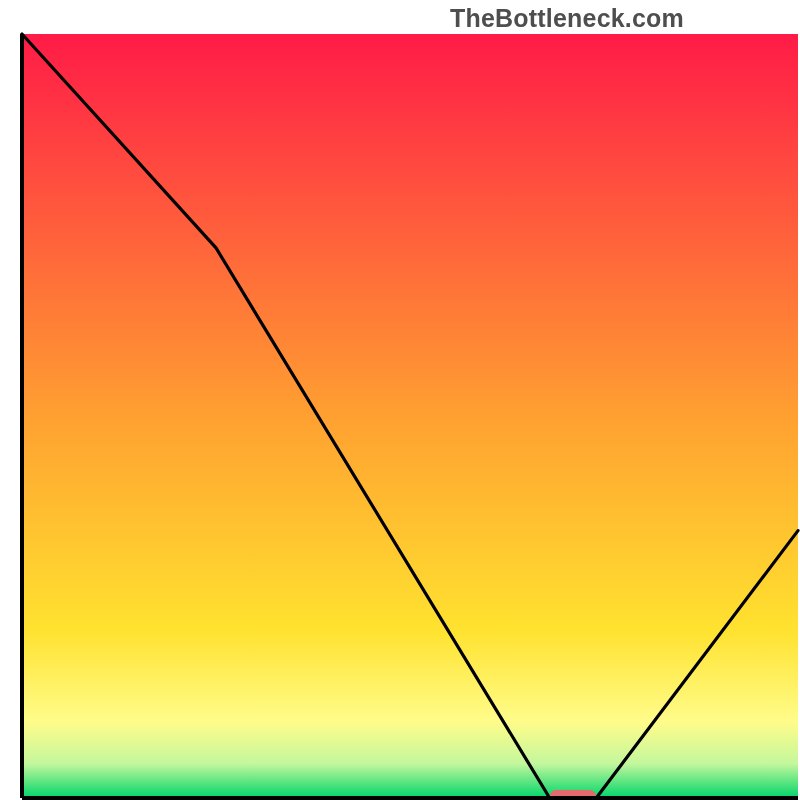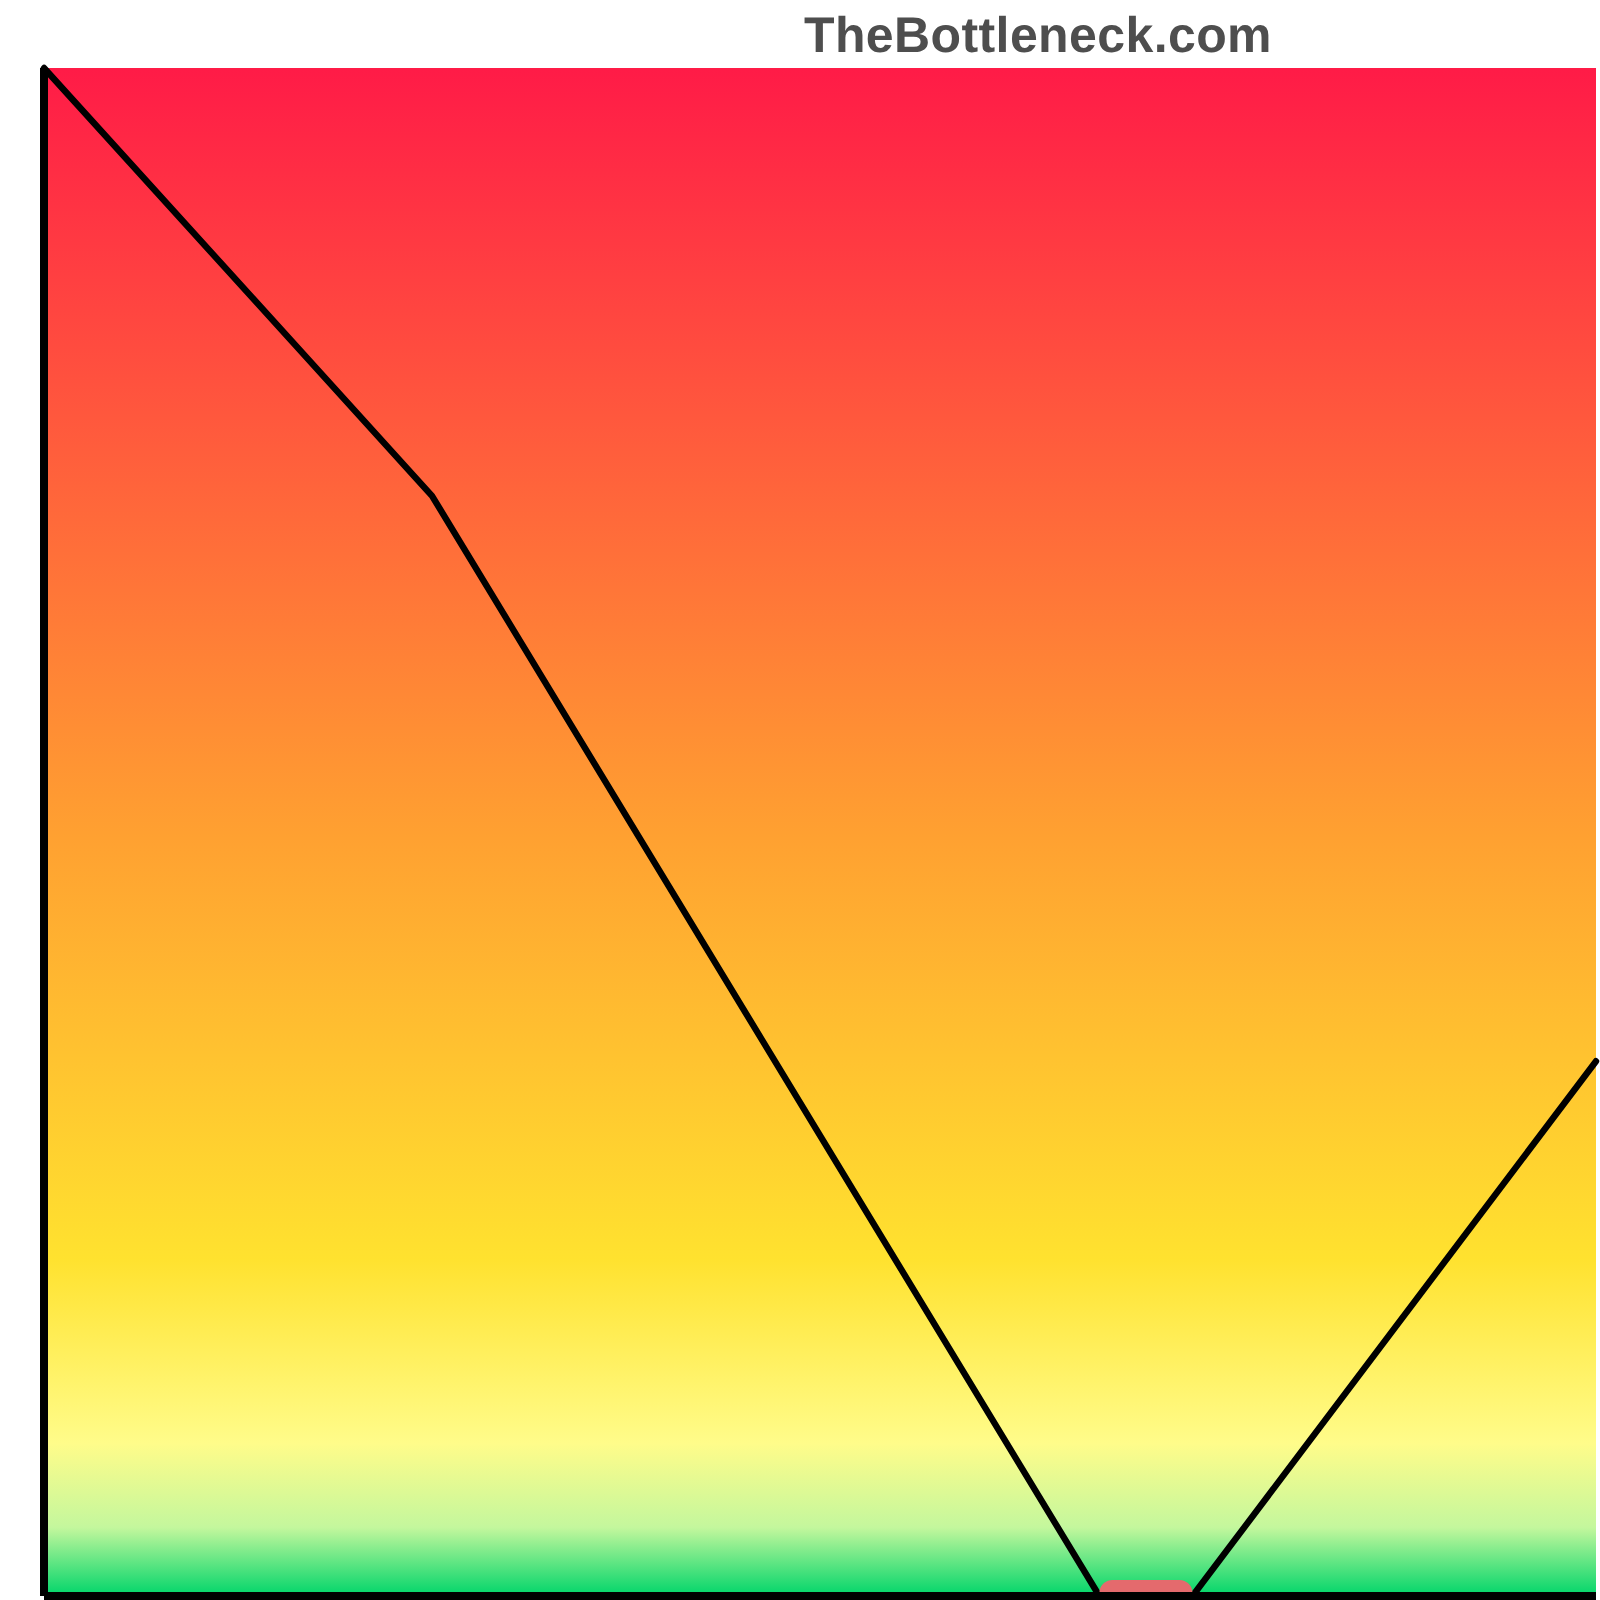--- a/index.html
+++ b/index.html
@@ -7,20 +7,21 @@
     padding: 0;
     width: 800px;
     height: 800px;
     background: #ffffff;
     font-family: Arial, Helvetica, sans-serif;
   }
   .container {
     position: relative;
     width: 648px;
     height: 800px;
+    padding-left: 48px;
   }
   .watermark {
     position: absolute;
     top: 4px;
     right: 12px;
     font-size: 25px;
     font-weight: 600;
     color: #4e4e4e;
     letter-spacing: 0.2px;
     z-index: 10;

